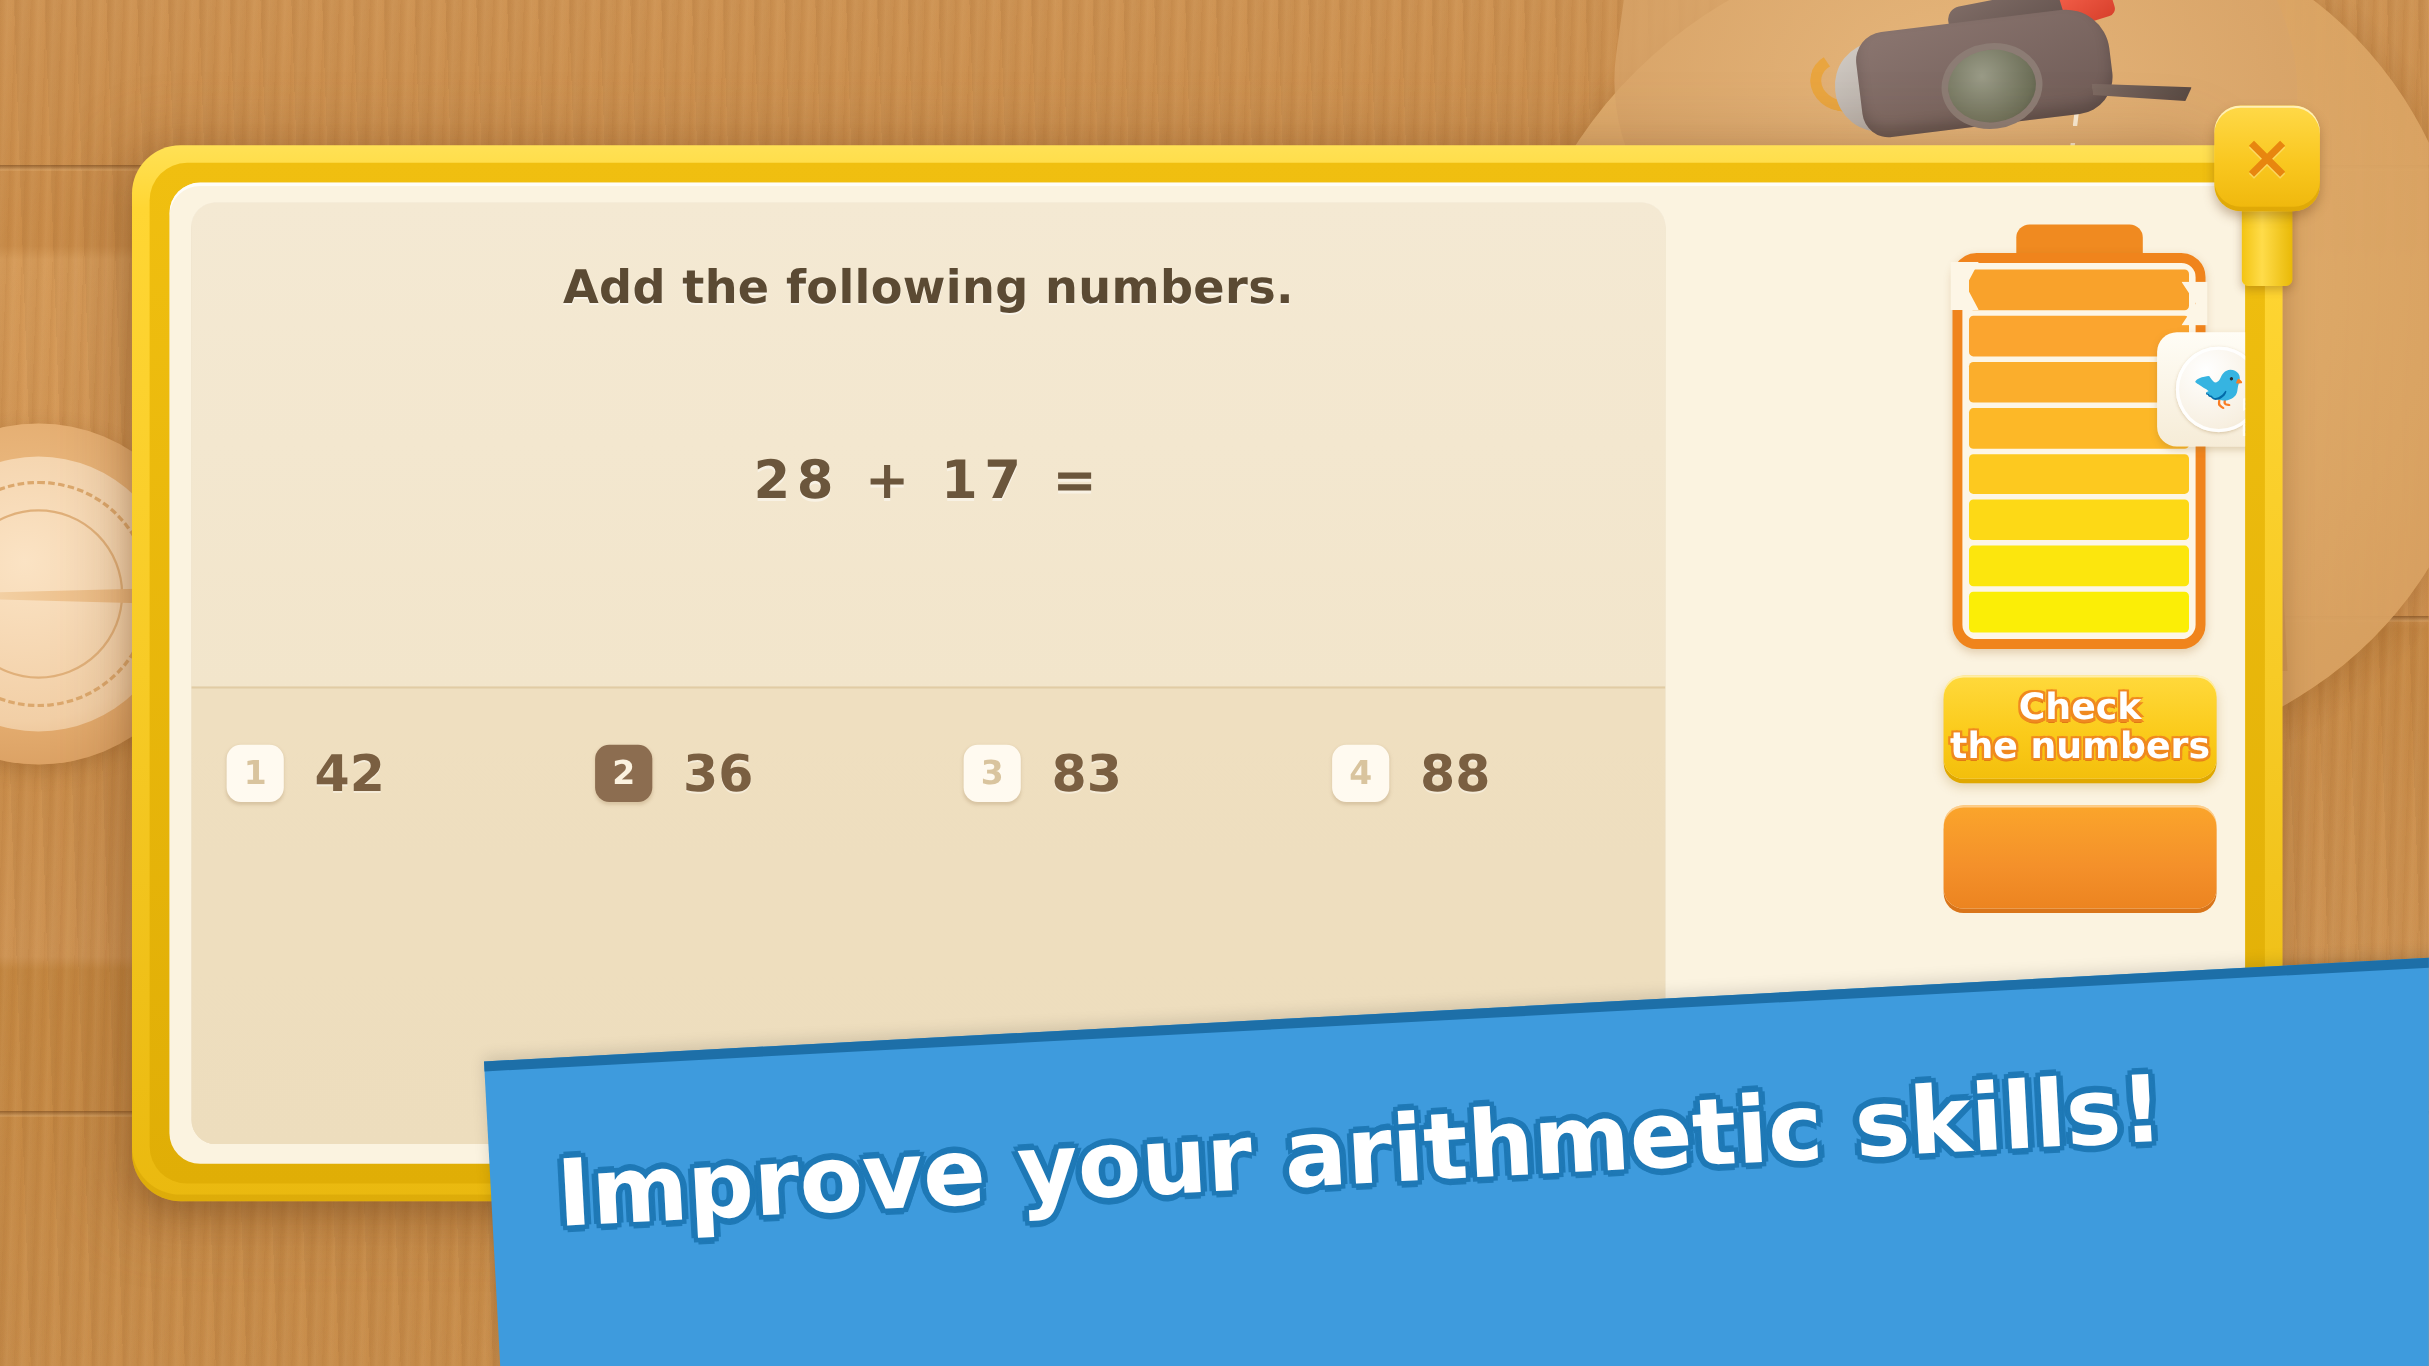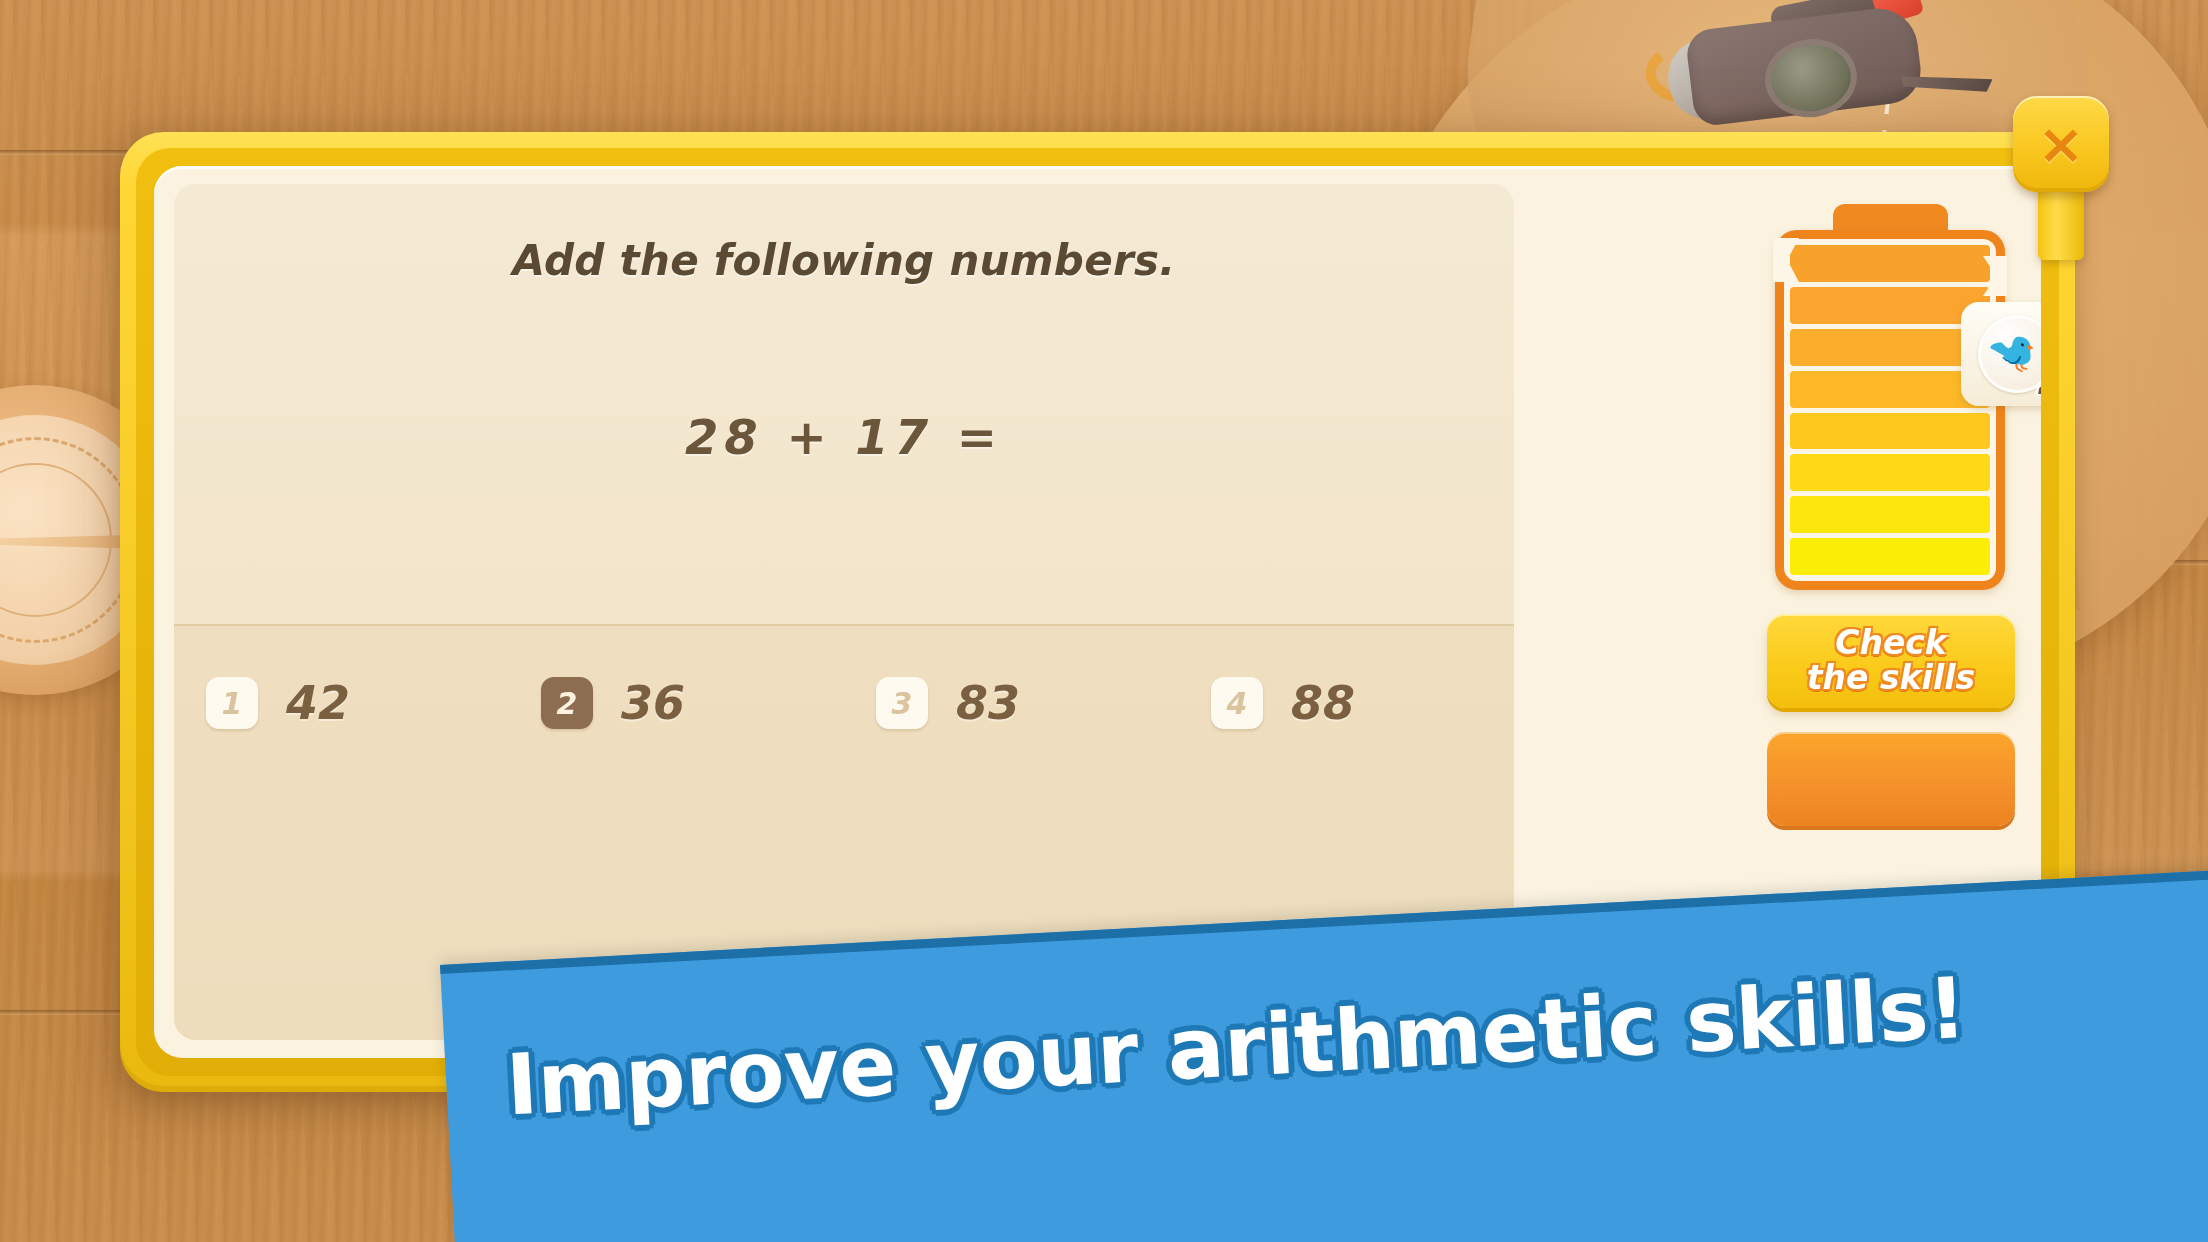--- a/index.html
+++ b/index.html
@@ -111,21 +111,20 @@
   #dialog-inner-edge{
     position:absolute; inset:16px; border-radius:34px;
     background:linear-gradient(180deg,#f0bf10,#e0ae06);
   }
   #dialog-face{
     position:absolute; left:34px; top:34px; right:34px; bottom:34px;
     border-radius:28px;
     background:#fbf3e0;
     box-shadow:inset 0 3px 0 rgba(255,255,255,.8);
     overflow:hidden;
-    font-style:italic;
   }
 
   
   #content{
     position:absolute; left:20px; top:18px; width:1340px; bottom:18px;
     border-radius:22px;
     background:#f2e6cd;
     box-shadow:inset 0 2px 0 rgba(255,255,255,.7), inset 0 -2px 6px rgba(190,160,110,.25);
     overflow:hidden;
   }
@@ -384,21 +383,21 @@
           <div id="bird-circle">
             <span id="bird-glyph">🐦</span>
           </div>
           <span id="score-count">2</span>
         </div>
       </div>
 
       <div id="check-btn">
         <div id="check-label">
           <span>Check</span><br>
-          <span>the skills</span>
+          <span>the numbers</span>
         </div>
       </div>
 
       <div id="next-btn"></div>
     </div>
 
   </div>
 </div>
 
 <div id="close-stem"></div>

